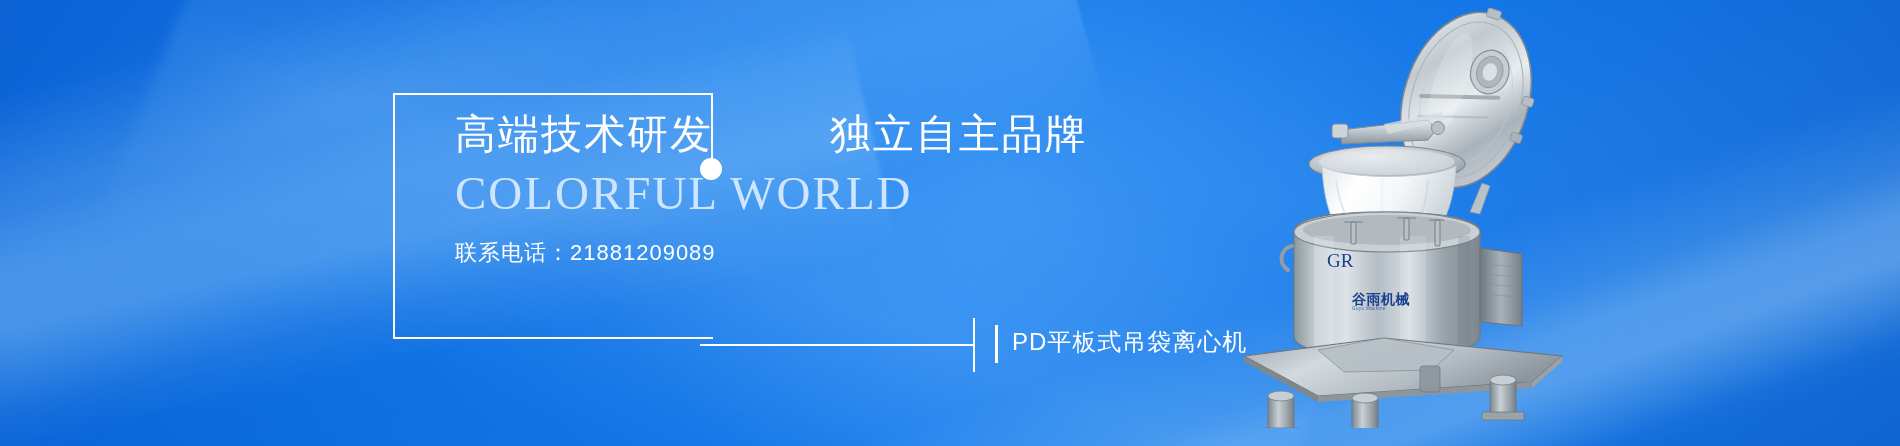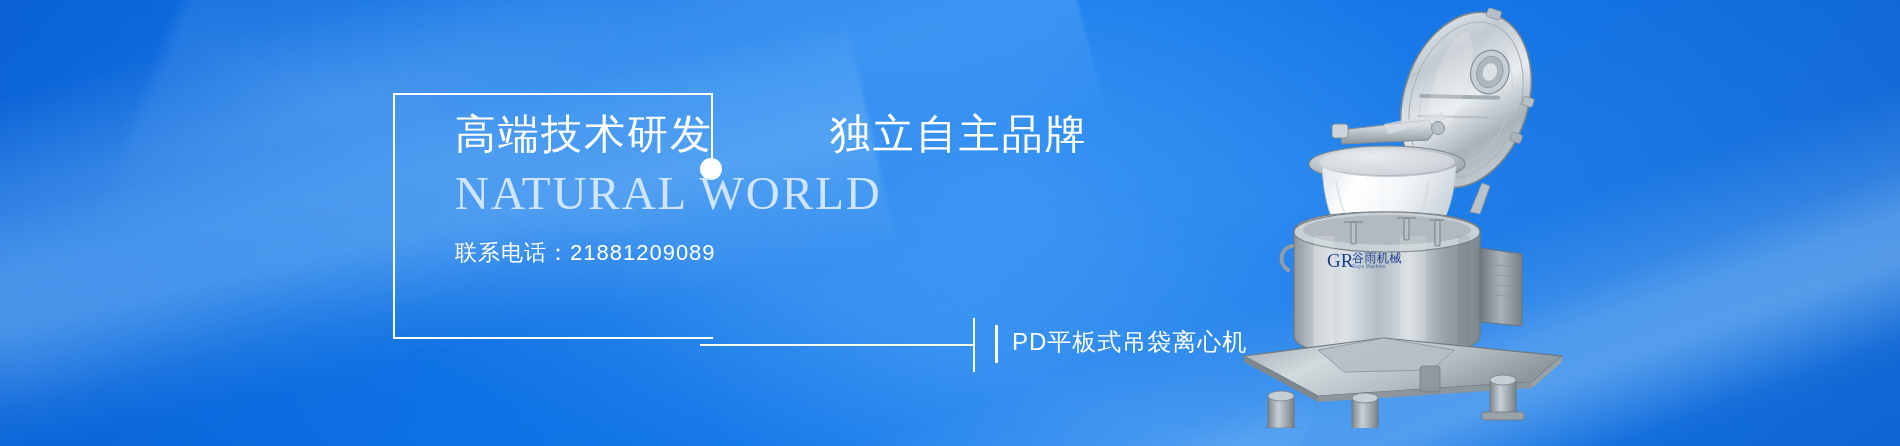--- a/index.html
+++ b/index.html
@@ -109,22 +109,23 @@
   }
 
   
   .machine{ position:absolute; left:1232px; top:8px; width:420px; height:420px; }
   .machine svg{ display:block; width:100%; height:100%; }
   .logo-text{
     position:absolute; left:1352px; top:252px; width:78px;
     text-align:left; line-height:1;
   }
   .logo-cn{
-    font-size:12px; color:#1a3f8f; letter-spacing:0.5px; font-weight:normal;
+    font-size:14px; color:#1a3f8f; letter-spacing:0.5px; font-weight:bold;
     white-space:nowrap;
+    margin-top:40px;
   }
   .logo-en{
     font-size:4.5px; color:#3a5fa8; letter-spacing:0.4px; white-space:nowrap;
     margin-top:1px;
   }
   .logo-mark{
     position:absolute; left:1327px; top:251px;
     font-family:"Liberation Serif","DejaVu Serif",serif;
     font-size:19px; font-weight:normal; color:#1a3f8f; line-height:1;
   }
@@ -145,21 +146,21 @@
   <div class="frame"></div>
   <div class="drop-line"></div>
   <div class="drop-dot"></div>
 
   <div class="copy">
     <div class="headline">
       <span>高端技术研发</span>
       <span class="gap"></span>
       <span>独立自主品牌</span>
     </div>
-    <div class="big-en">NATURAL WORLD</div>
+    <div class="big-en">COLORFUL WORLD</div>
     <div class="phone">联系电话：21881209089</div>
   </div>
 
   <div class="caption-lead"></div>
   <div class="caption-tick"></div>
   <div class="caption-bar"></div>
   <div class="caption-text">PD平板式吊袋离心机</div>
 
   <div class="machine">
     <svg viewBox="0 0 420 420" xmlns="http://www.w3.org/2000/svg">

